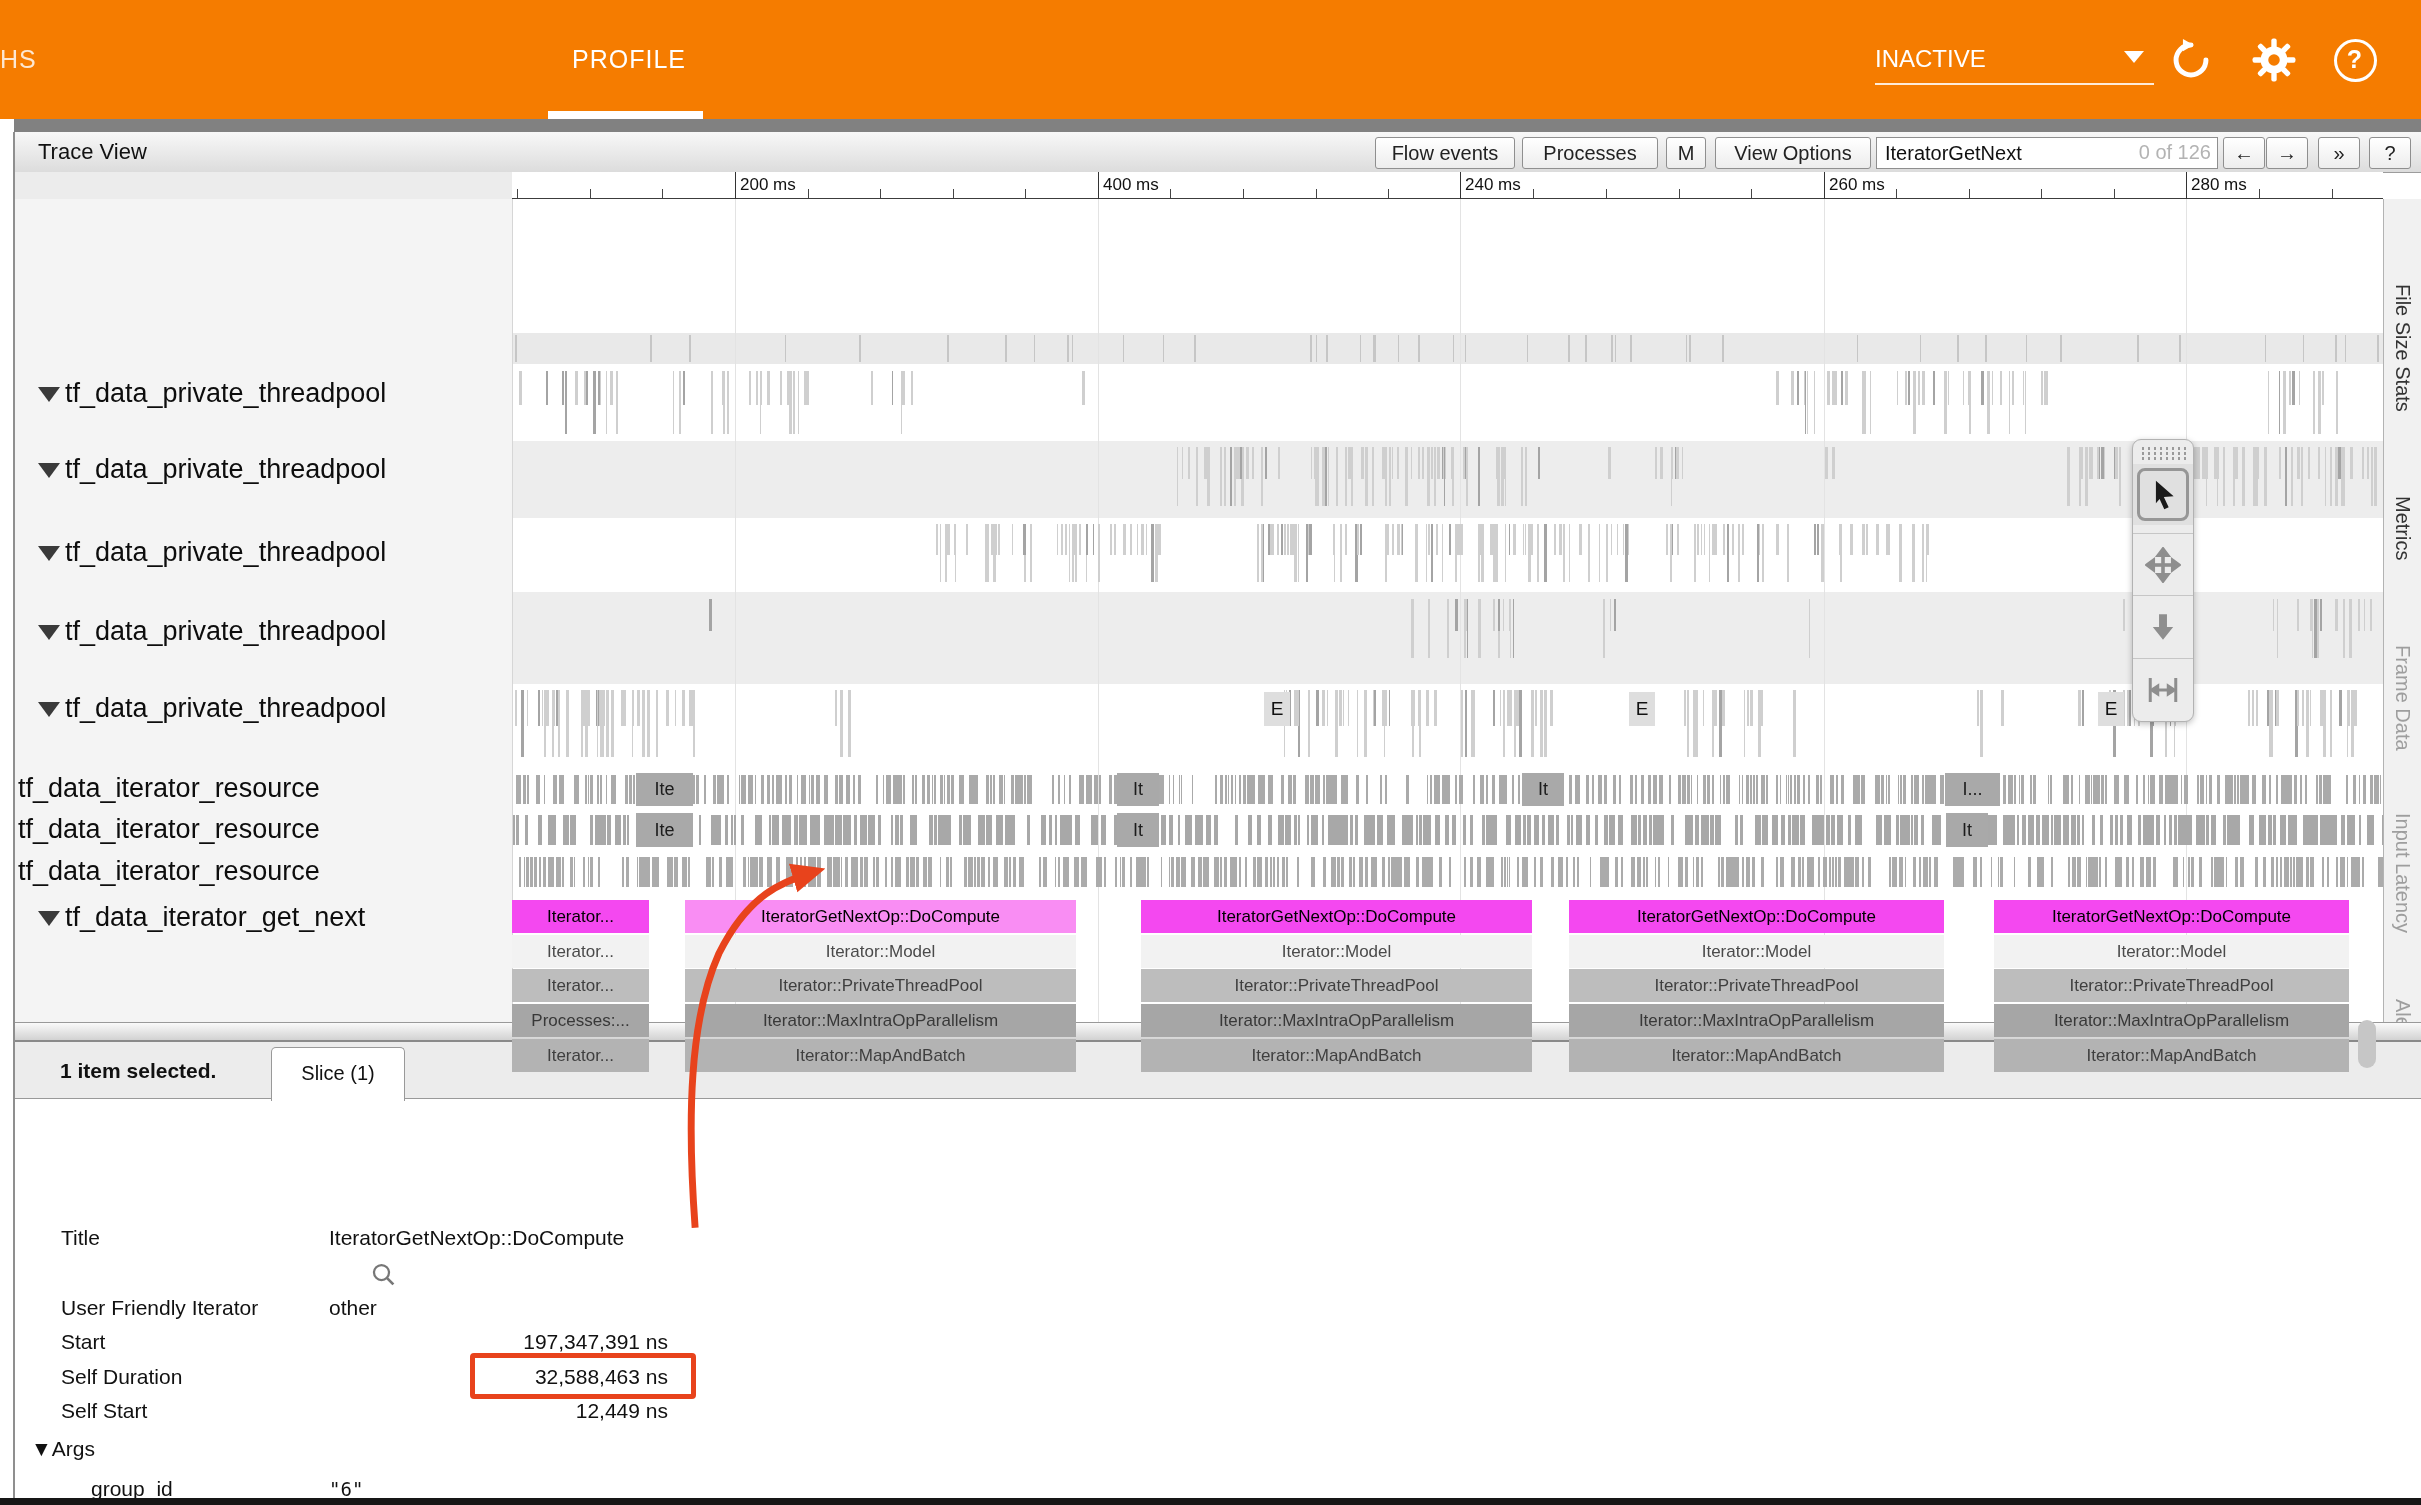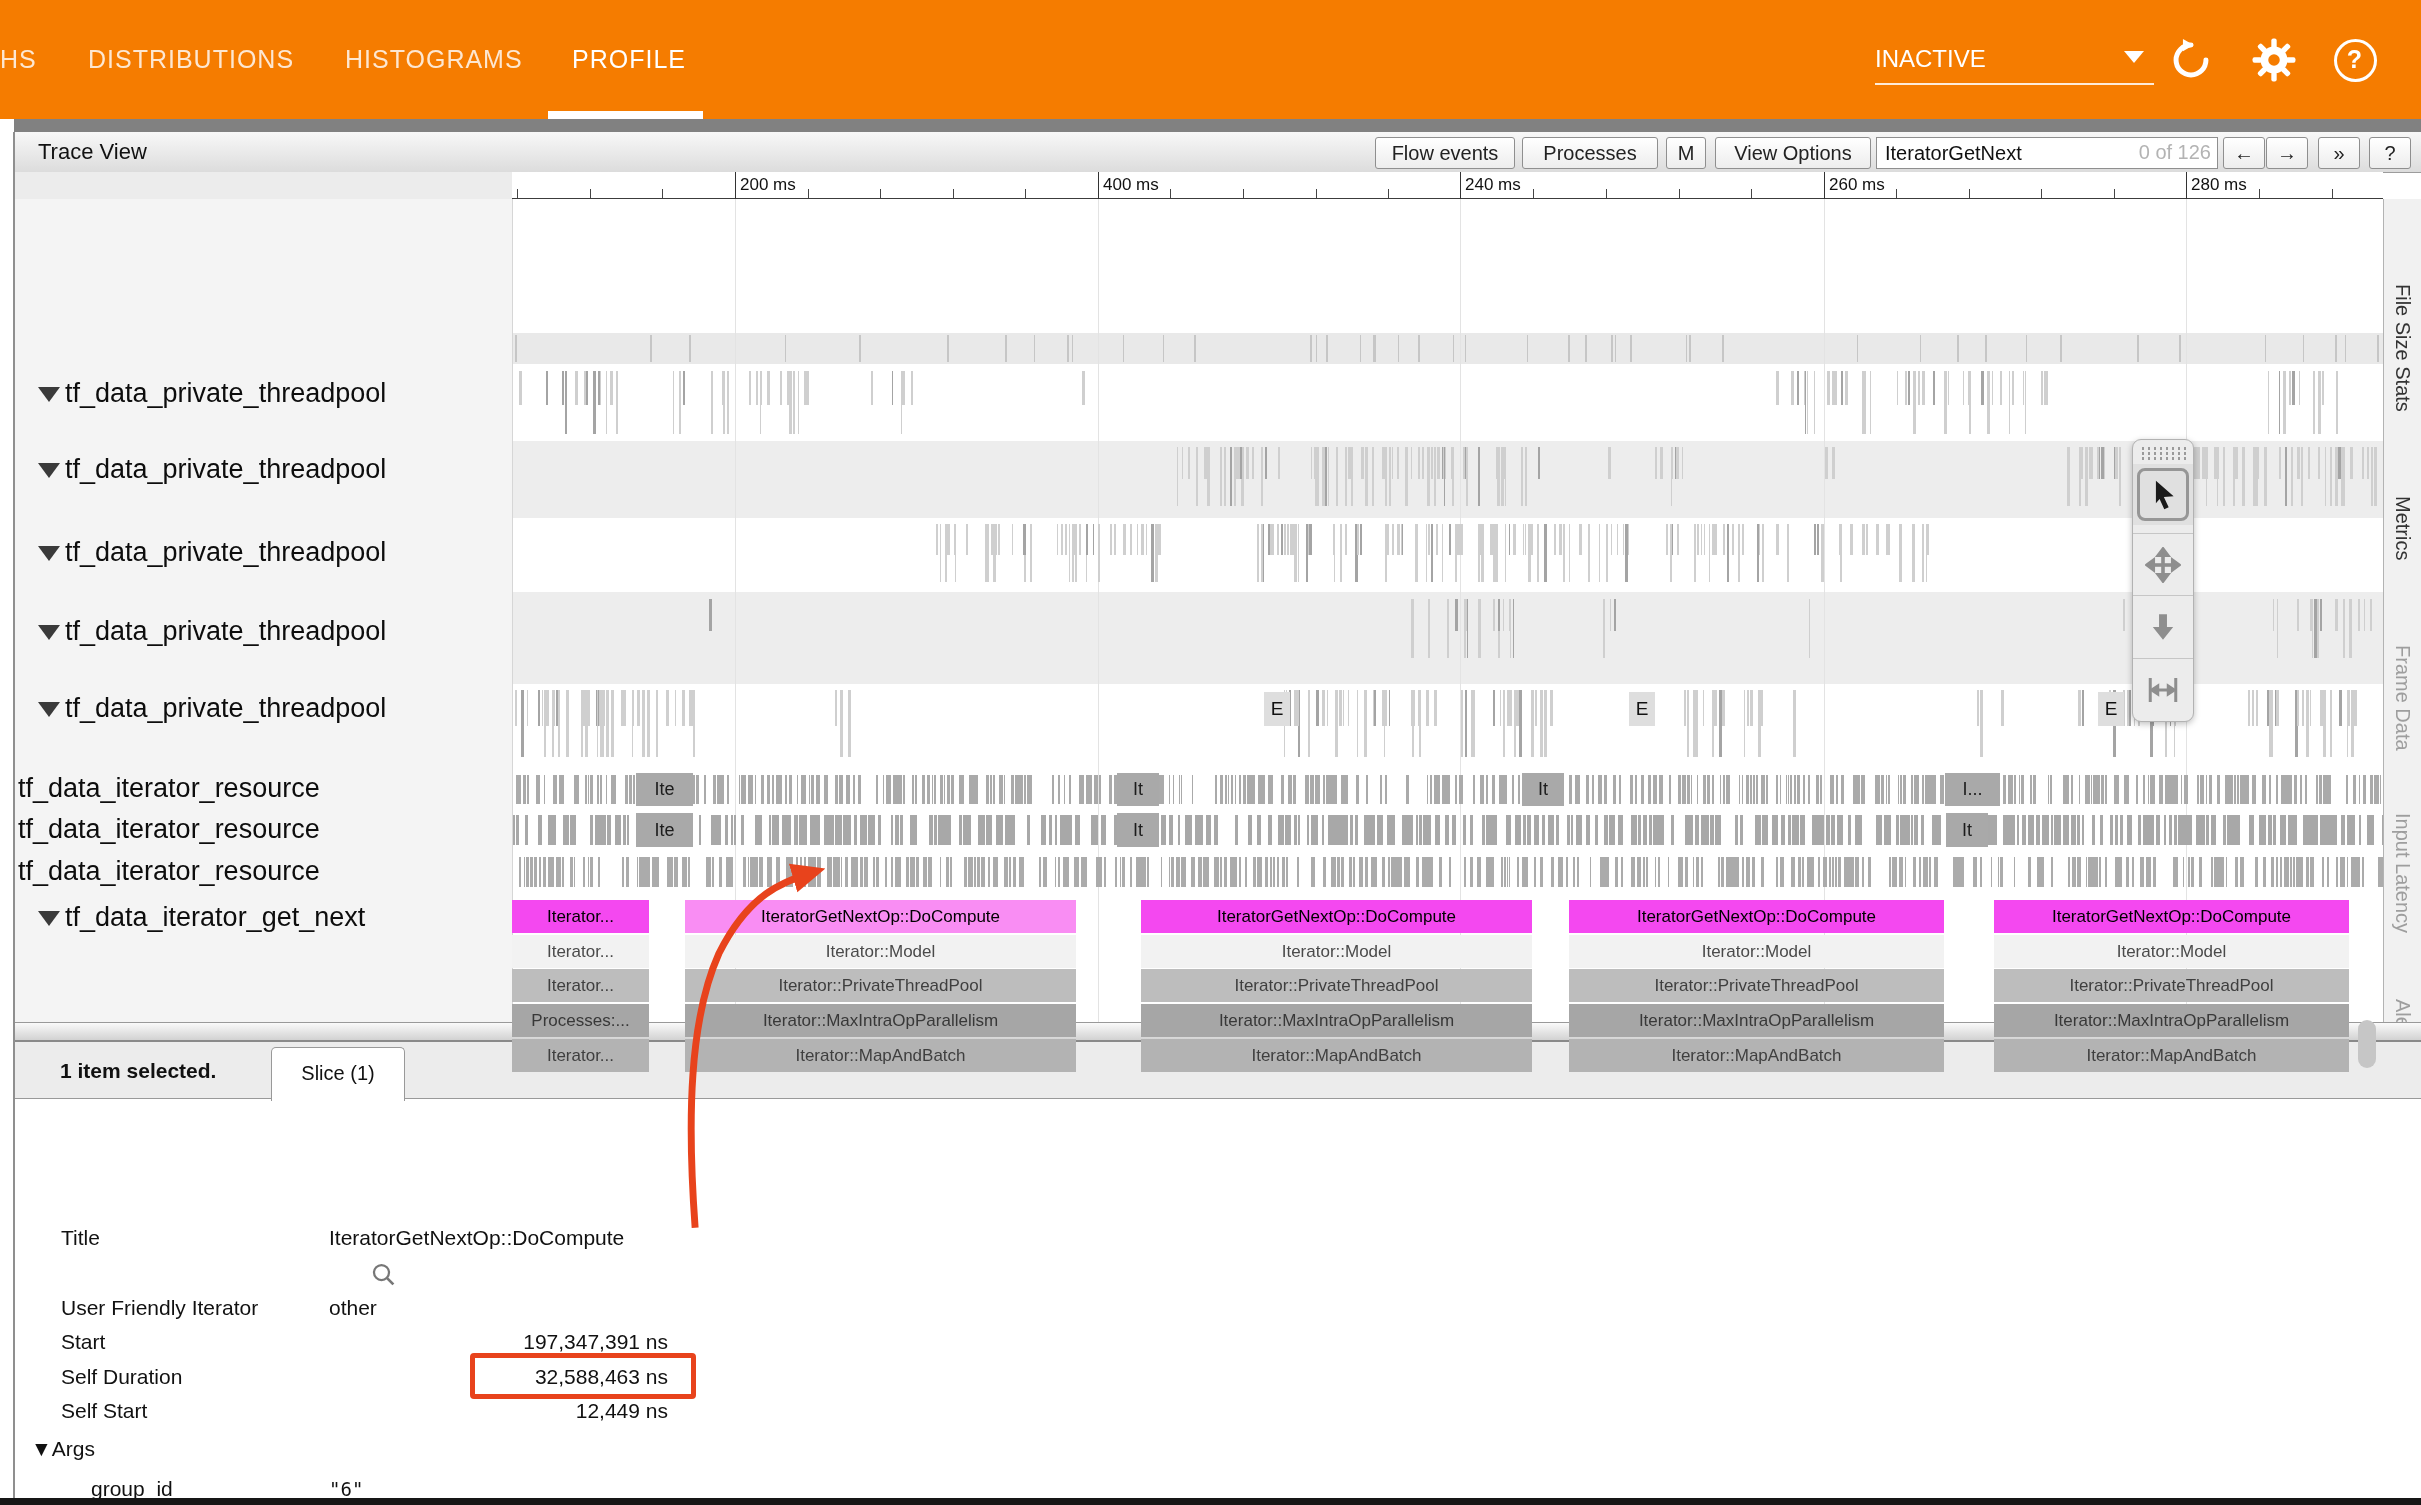--- a/index.html
+++ b/index.html
@@ -90,22 +90,20 @@
   #wall-box{position:absolute;left:455px;top:311px;width:226px;height:46px;border:5px solid #E8431C;border-radius:4px;box-sizing:border-box;z-index:3;}
   #bottomstrip{position:absolute;left:0;top:1498px;width:2422px;height:8px;background:#161616;}
 </style>
 </head>
 <body>
 
 <div id="app">
 
   <div id="topbar">
     <div class="toptab" style="left:0px;">HS</div>
-    <div class="toptab" style="left:88px;">DISTRIBUTIONS</div>
-    <div class="toptab" style="left:345px;">HISTOGRAMS</div>
     <div class="toptab active" style="left:572px;">PROFILE</div>
     <div id="tab-underline"></div>
 
     <div id="run-select">
       <div class="val">INACTIVE</div>
     </div>
     <div id="run-underline"></div>
     <div id="run-caret"></div>
 
     <div class="topicon" style="left:2168px;">

